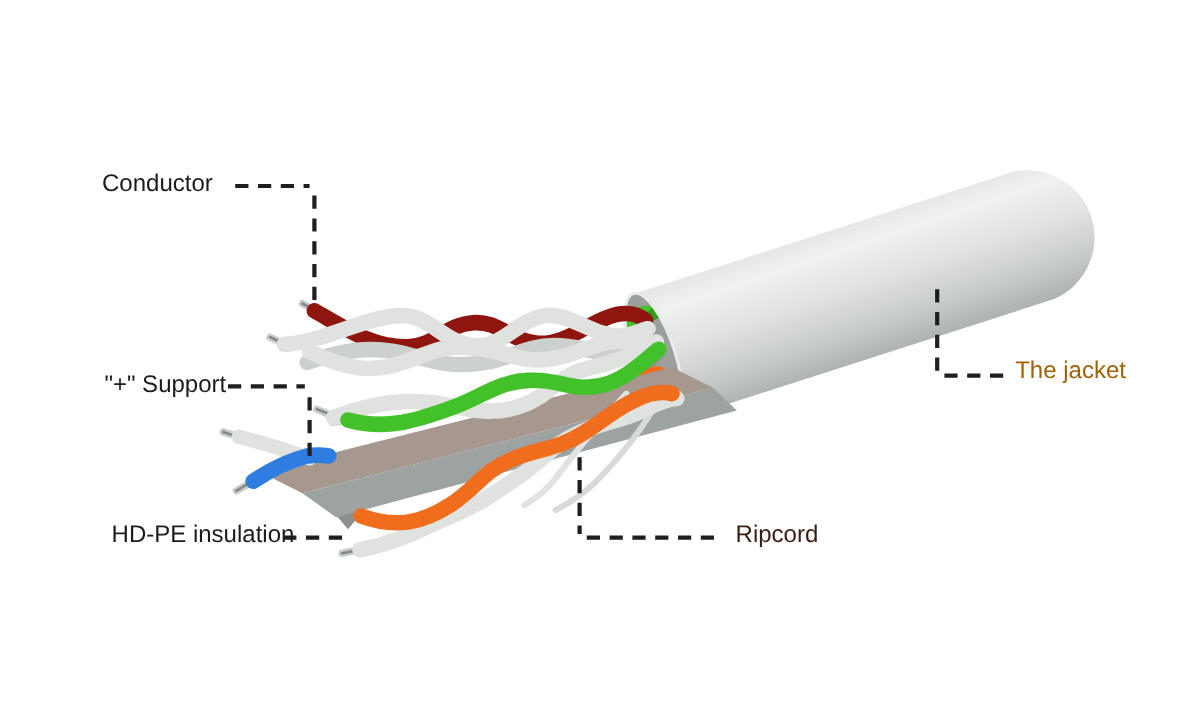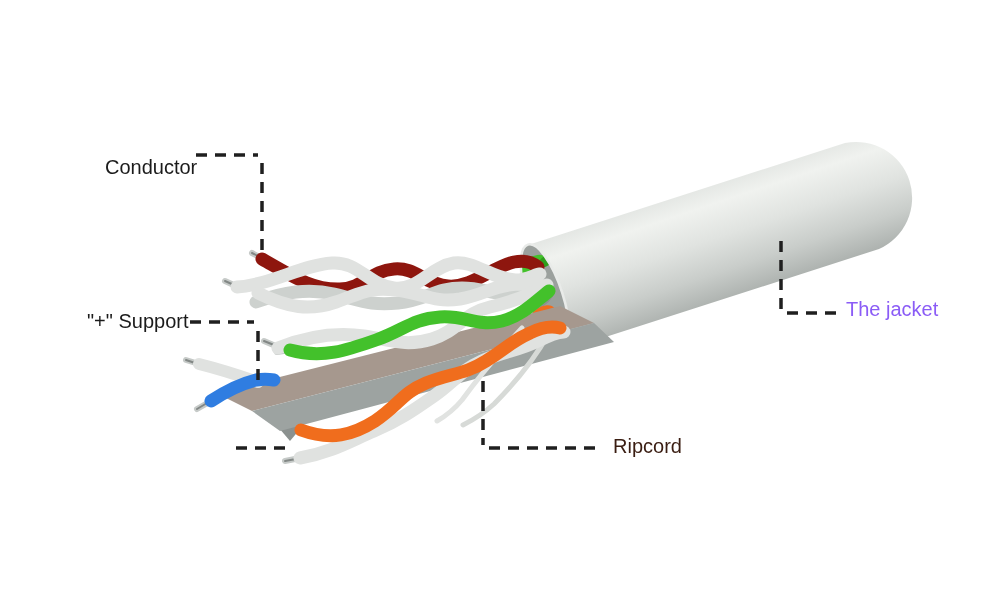--- a/index.html
+++ b/index.html
@@ -9,21 +9,21 @@
     font-family:"Liberation Sans", sans-serif;
   }
   #cable-svg{position:absolute;left:0;top:0;}
   .label{
     position:absolute;
     font-size:20px;line-height:24px;
     color:#1b1b1b;
     white-space:nowrap;
     user-select:none;
   }
-  .lbl-conductor{left:105px;top:141px;margin-top:14px;}
+  .lbl-conductor{left:85px;top:141px;}
   .lbl-support{left:87px;top:309px;}
   .lbl-hdpe{left:93px;top:434px;}
   .lbl-ripcord{left:613px;top:434px;}
   .lbl-jacket{left:846px;top:297px;}
 </style>
 </head>
 <body>
 
 <div id="stage">
 
@@ -129,16 +129,17 @@
       </g>
       <g>
         <line x1="781" y1="241" x2="781" y2="309"></line>
         <line x1="787" y1="313" x2="838" y2="313"></line>
       </g>
     </g>
   </svg>
 
   <div class="label lbl-conductor" style="color: rgb(27, 27, 27);">Conductor</div>
   <div class="label lbl-support" style="color: rgb(27, 27, 27);">"+" Support</div>
+  <div class="label lbl-hdpe" style="color: rgb(27, 27, 27);">HD-PE insulation</div>
   <div class="label lbl-ripcord" style="color: rgb(58, 29, 18); text-align: center;">Ripcord</div>
-  <div class="label lbl-jacket" style="color: #8b5cf6;">The jacket</div>
+  <div class="label lbl-jacket" style="color: #a16207;">The jacket</div>
 
 </div>
 
 </body></html>

